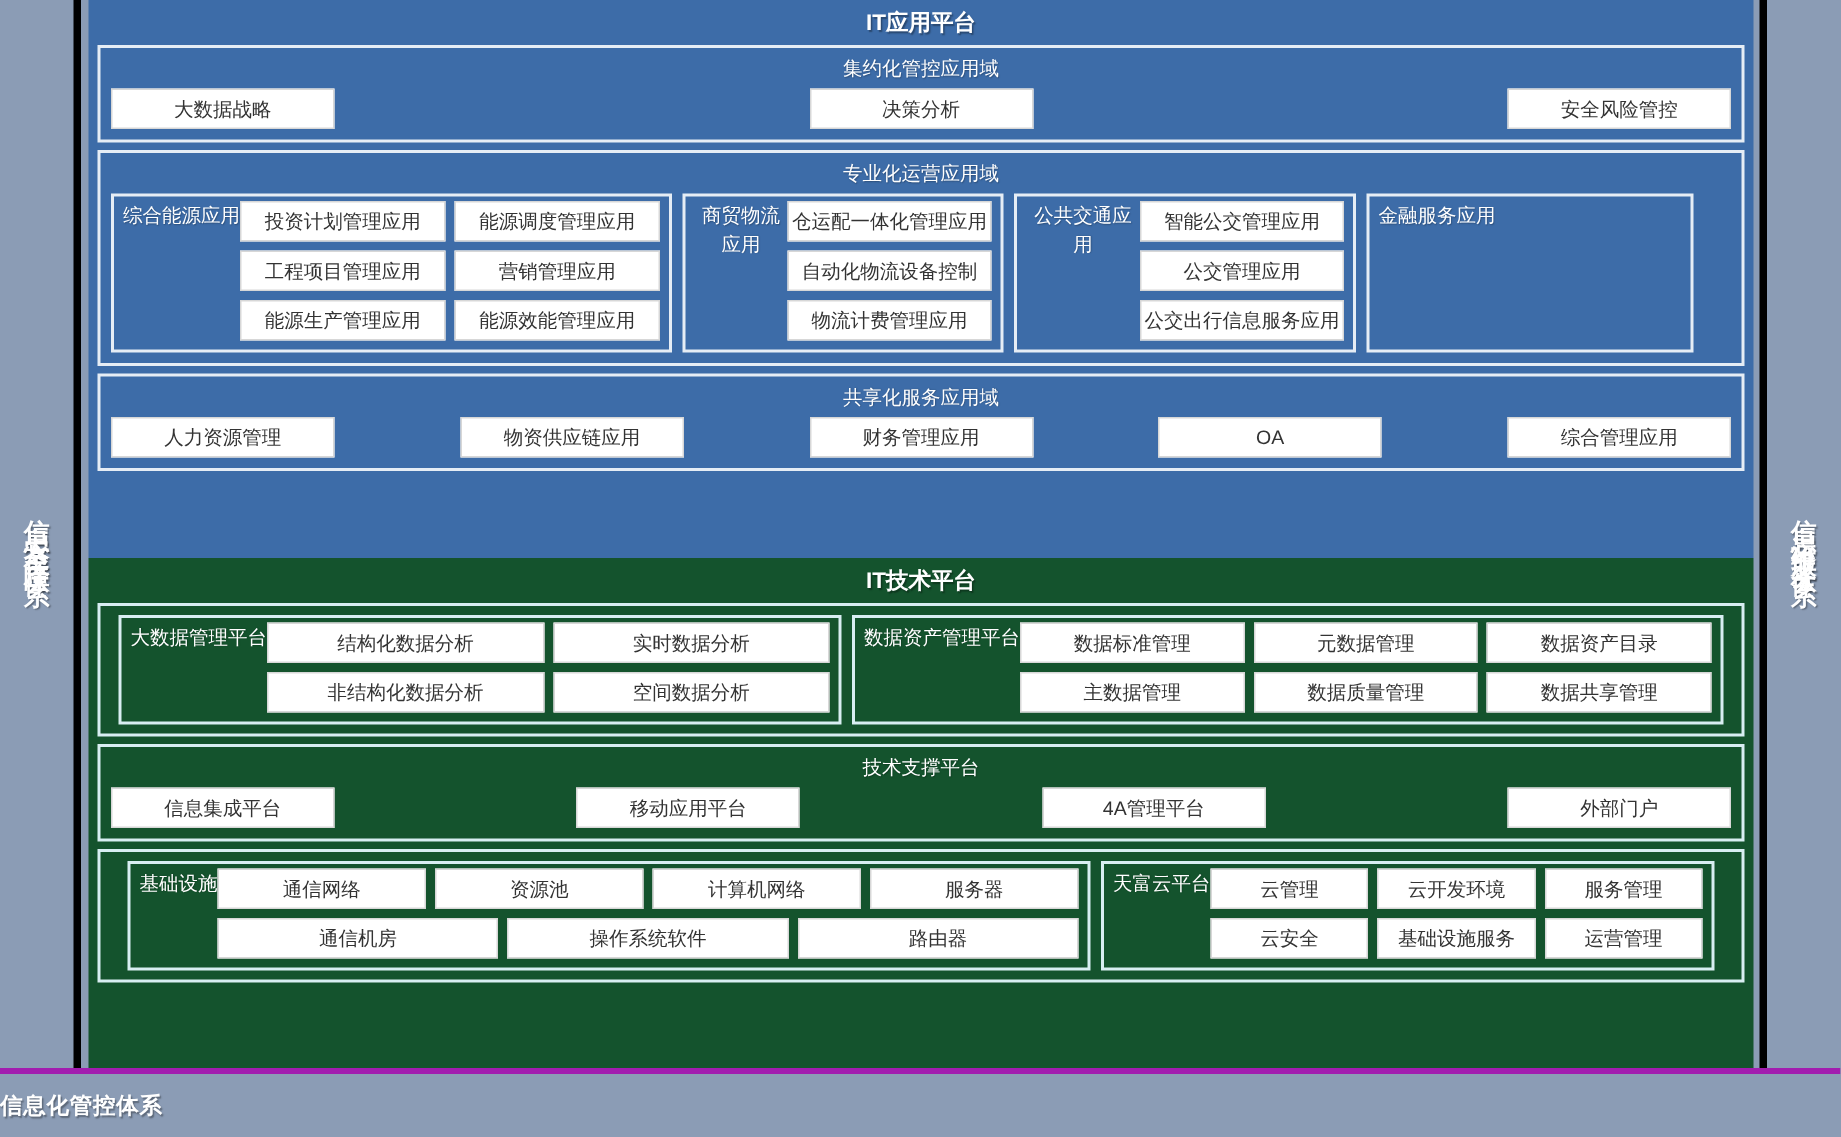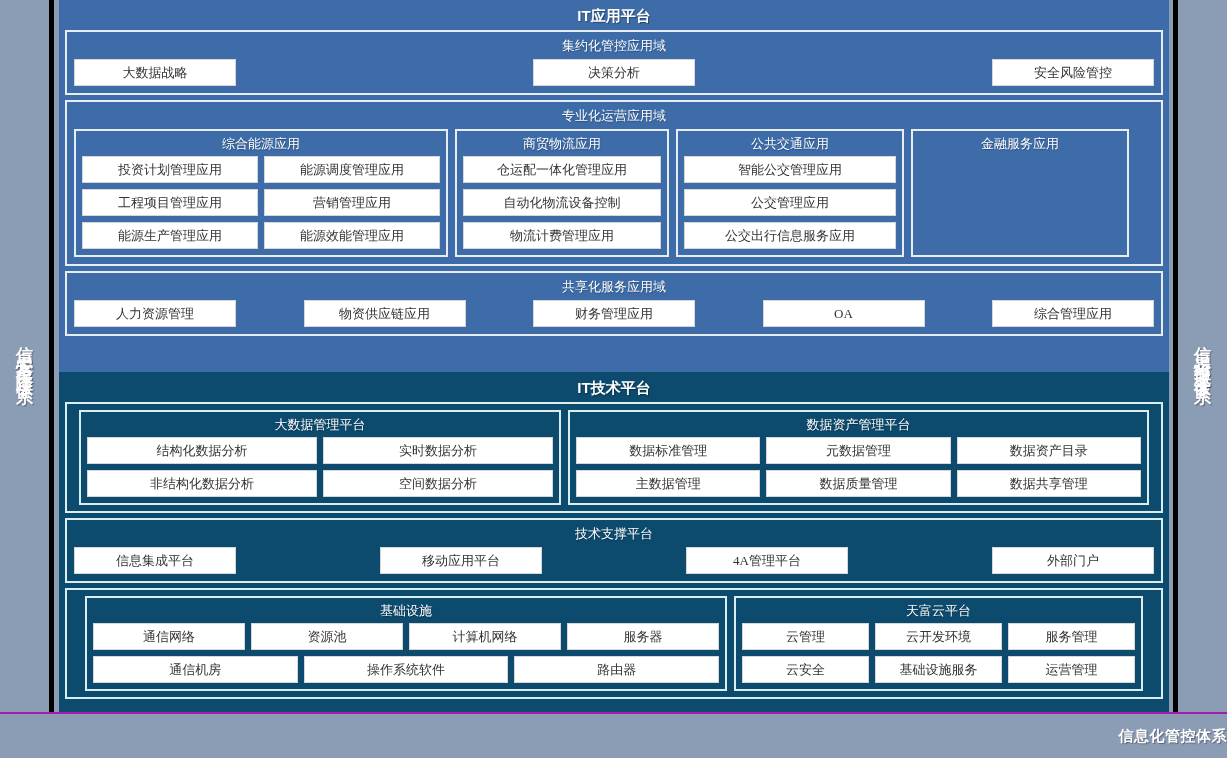--- a/index.html
+++ b/index.html
@@ -34,21 +34,21 @@
   }
 
   
   .main-stack {
     position: absolute;
     left: 59px; top: 0; width: 1110px; height: 712px;
   }
 
   .platform { width: 100%; padding: 5px 6px 7px 6px; }
   .platform.app  { background: #3d6ca8; height: 372px; }
-  .platform.tech { background: #0c4a6e; height: 340px; }
+  .platform.tech { background: #14532d; height: 340px; }
 
   .platform-title {
     text-align: center;
     color: #fff;
     font-weight: bold;
     font-size: 15px;
     line-height: 22px;
     text-shadow: 1px 1px 1px rgba(0,0,0,.35);
     margin-bottom: 3px;
   }
@@ -83,47 +83,47 @@
     padding: 4px 2px;
     line-height: 17px;
     white-space: nowrap;
     border: 1px solid #d7d7d7;
     flex: 1 1 0;
   }
   .chip.empty { background: transparent; border: none; }
 
   
   .spread { display: flex; justify-content: space-between; align-items: center; }
-  .spread .chip { flex: 0 0 auto; width: 162px; font-family: Liberation Serif, serif; }
+  .spread .chip { flex: 0 0 auto; width: 149px; }
 
   
   .group {
     border: 2px solid #e6edf5;
     padding: 3px 6px 6px 6px;
-    display: flex; flex-direction: column;
+    display: flex; flex-direction: row;
   }
   .tech .group { border-color: #d8eef2; }
   .group-title {
     text-align: center;
     color: #ffffff;
     font-size: 13px;
     line-height: 19px;
     margin-bottom: 3px;
     text-shadow: .5px .5px 1px rgba(0,0,0,.3);
   }
   .group-grid { display: flex; flex-direction: column; gap: 6px; flex: 1; }
   .group-grid .row { gap: 6px; align-items: center; }
 
   
   .bottom-bar {
     position: absolute;
     left: 0; bottom: 0; width: 1227px; height: 46px;
     background: #8b9cb5;
-    border-top: 2px solid #a21caf;
-    display: flex; align-items: center; justify-content: flex-end;
+    border-top: 4px solid #a21caf;
+    display: flex; align-items: center; justify-content: flex-start;
   }
   .bottom-bar .label {
     color: #ffffff; font-weight: bold; font-size: 15px;
     letter-spacing: .5px;
     text-shadow: 1px 1px 1px rgba(0,0,0,.35);
   }
 
   
   .w-energy  { flex: 0 0 374px; }
   .w-trade   { flex: 0 0 214px; }

